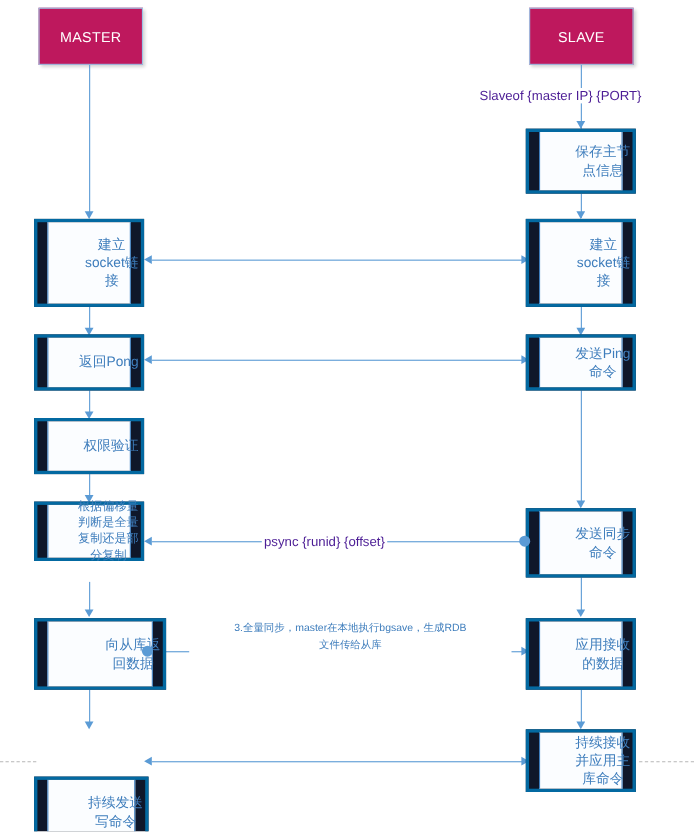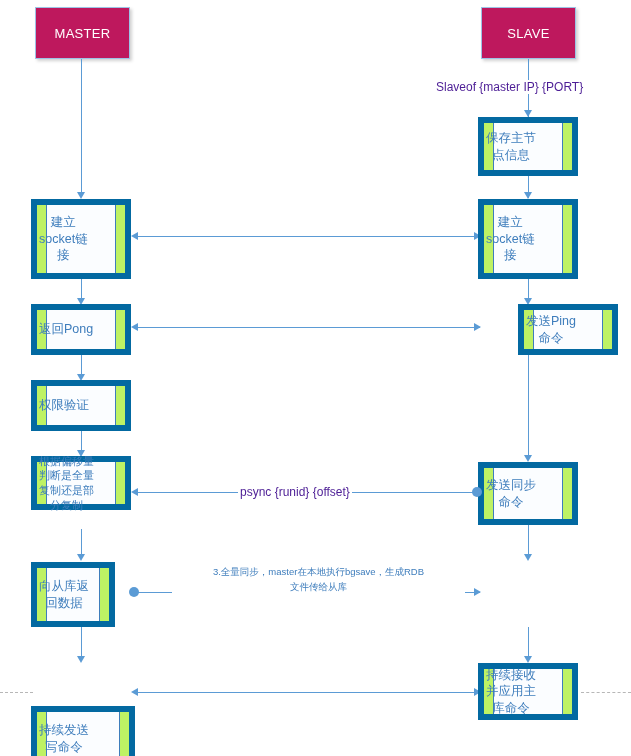--- a/index.html
+++ b/index.html
@@ -29,27 +29,27 @@
     align-items: center;
     justify-content: center;
     font-size: 13px;
     letter-spacing: 0.3px;
     box-sizing: border-box;
   }
 
   
   .proc {
     position: absolute;
-    background: #bef264;
-    border: 6px solid #0369a1;
+    background: #0f172a;
+    border: 3px solid #0369a1;
     box-sizing: border-box;
     color: #3E7DBC;
     display: flex;
     align-items: center;
-    justify-content: flex-start;
+    justify-content: flex-end;
     text-align: center;
     font-size: 12.5px;
     line-height: 1.32;
     z-index: 3;
   }
   .proc .inner {
     position: absolute;
     top: 0;
     bottom: 0;
     left: 9px;
@@ -240,21 +240,21 @@
   </div>
 
   <div class="proc" style="left:31px; top:456px; width:100px; height:54px; font-size:11px;">
     <div class="inner"></div>
     <div class="txt">根据偏移量
 判断是全量
 复制还是部
 分复制</div>
   </div>
 
-  <div class="proc" style="left:31px; top:562px; width:84px; height:65px;">
+  <div class="proc" style="left:31px; top:562px; width:120px; height:65px;">
     <div class="inner"></div>
     <div class="txt">向从库返
 回数据</div>
   </div>
 
   <div class="proc" style="left:31px; top:694px; width:104px; height:65px;margin-top:12px;">
     <div class="inner"></div>
     <div class="txt">持续发送
 写命令</div>
   </div>
@@ -265,32 +265,37 @@
 点信息</div>
   </div>
 
   <div class="proc" style="left:478px; top:199px; width:100px; height:80px;">
     <div class="inner"></div>
     <div class="txt">建立
 socket链
 接</div>
   </div>
 
-  <div class="proc" style="left:478px; top:304px; width:100px; height:51px;margin-left:40px;">
+  <div class="proc" style="left:478px; top:304px; width:100px; height:51px;">
     <div class="inner"></div>
     <div class="txt">发送Ping
 命令</div>
   </div>
 
   <div class="proc" style="left:478px; top:462px; width:100px; height:63px;">
     <div class="inner"></div>
     <div class="txt">发送同步
 命令</div>
   </div>
 
+  <div class="proc" style="left:478px; top:562px; width:100px; height:65px;">
+    <div class="inner"></div>
+    <div class="txt">应用接收
+的数据</div>
+  </div>
 
   <div class="proc" style="left:478px; top:663px; width:100px; height:57px;">
     <div class="inner"></div>
     <div class="txt">持续接收
 并应用主
 库命令</div>
   </div>
 
 </div>
 

